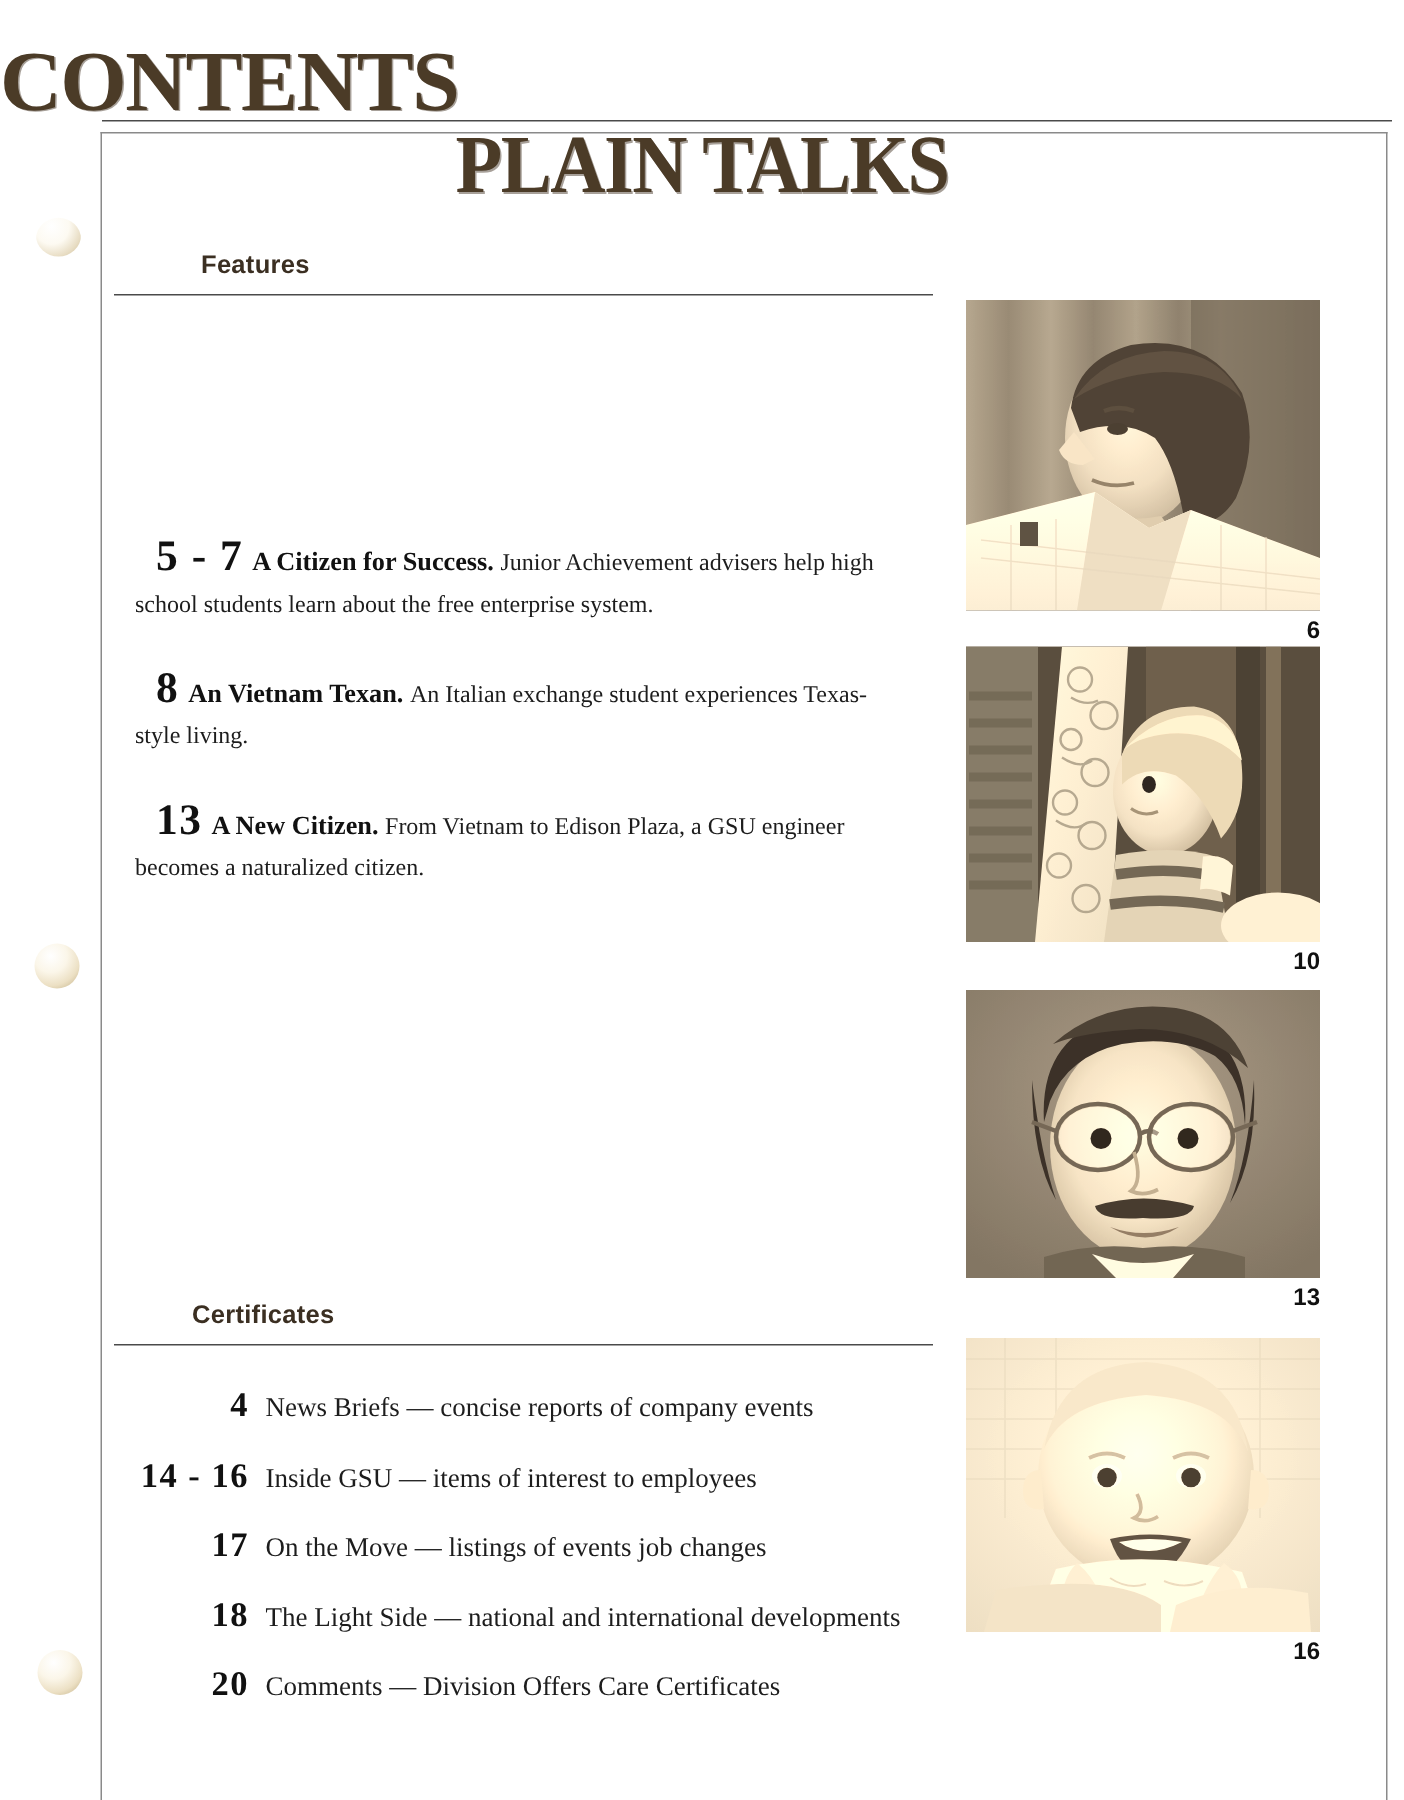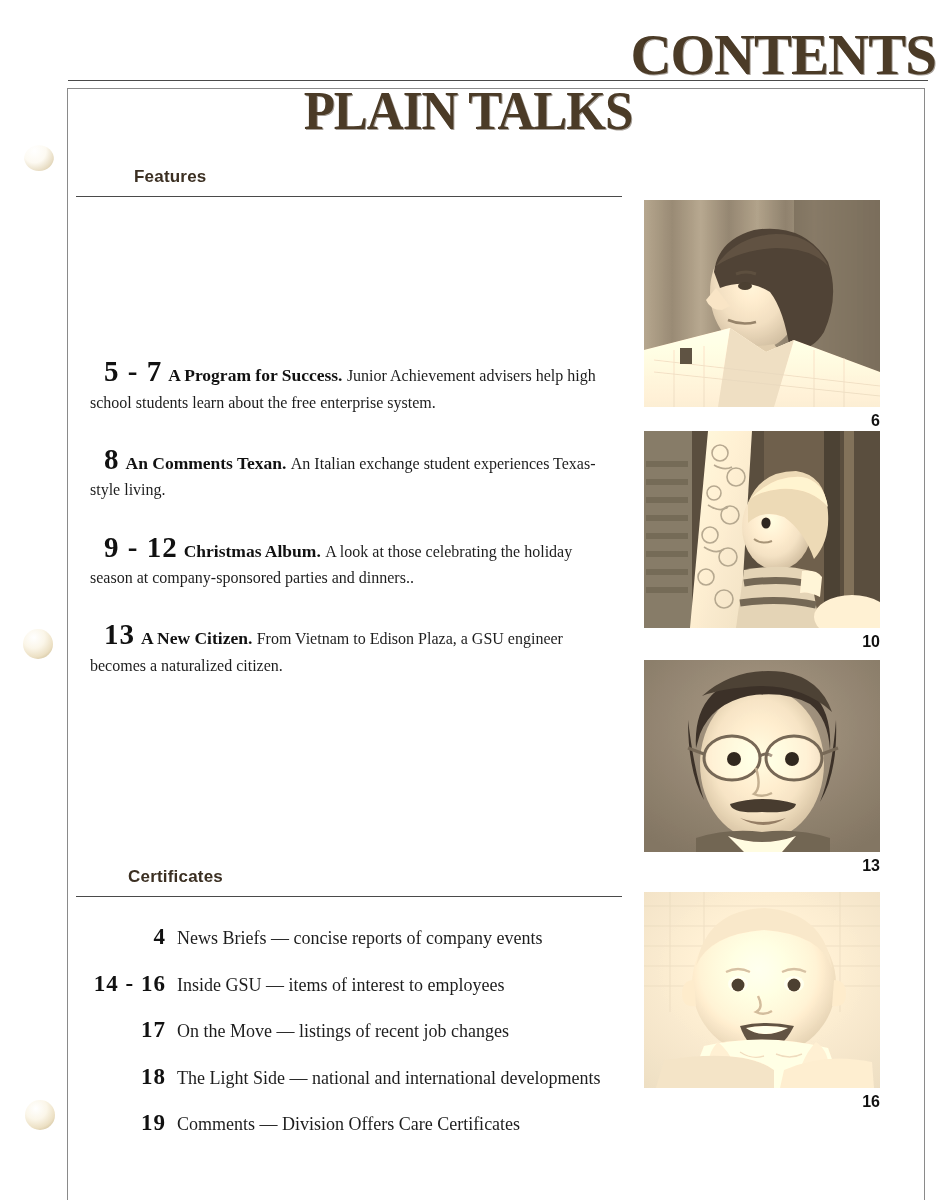--- a/index.html
+++ b/index.html
@@ -25,21 +25,21 @@
     width: 936px;
     height: 150px;
     z-index: 6;
     pointer-events: none;
   }
   .masthead-contents {
     position: absolute;
     left: 0;
     top: 26px;
     width: 936px;
-    text-align: right;
+    text-align: left;
     font-family: "Liberation Serif", serif;
     font-weight: bold;
     font-size: 57px;
     letter-spacing: -1px;
     color: #4b3b27;
     line-height: 1;
     text-shadow: 1px 1px 0 rgba(60,45,28,0.45);
   }
   .masthead-plaintalks {
     position: absolute;
@@ -254,30 +254,27 @@
 </div>
 
 <div class="content">
 
   <div class="section-head" id="features-head">Features</div>
   <div class="section-rule" id="features-rule"></div>
 
   <div class="feature-list">
 
     <div class="feature-item">
-      <span class="pages">5 - 7</span><span class="sp"></span><span class="ftitle">A Program for Success.</span> <span class="fdesc">Junior Achievement advisers help high school students learn about the free enterprise system.</span>
+      <span class="pages">5 - 7</span><span class="sp"></span><span class="ftitle">A Citizen for Success.</span> <span class="fdesc">Junior Achievement advisers help high school students learn about the free enterprise system.</span>
     </div>
 
     <div class="feature-item">
-      <span class="pages">8</span><span class="sp"></span><span class="ftitle">An Comments Texan.</span> <span class="fdesc">An Italian exchange student experiences Texas-style living.</span>
-    </div>
-
-    <div class="feature-item">
-      <span class="pages">9 - 12</span><span class="sp"></span><span class="ftitle">Christmas Album.</span> <span class="fdesc">A look at those celebrating the holiday season at company-sponsored parties and dinners..</span>
-    </div>
+      <span class="pages">8</span><span class="sp"></span><span class="ftitle">An Vietnam Texan.</span> <span class="fdesc">An Italian exchange student experiences Texas-style living.</span>
+    </div>
+
 
     <div class="feature-item">
       <span class="pages">13</span><span class="sp"></span><span class="ftitle">A New Citizen.</span> <span class="fdesc">From Vietnam to Edison Plaza, a GSU engineer becomes a naturalized citizen.</span>
     </div>
 
   </div>
 
   <div class="section-head" id="departments-head">Certificates</div>
   <div class="section-rule" id="departments-rule"></div>
 
@@ -285,29 +282,29 @@
 
     <div class="dept-item">
       <span class="dpages">4</span><span class="dtext">News Briefs — concise reports of company events</span>
     </div>
 
     <div class="dept-item">
       <span class="dpages">14 - 16</span><span class="dtext">Inside GSU — items of interest to employees</span>
     </div>
 
     <div class="dept-item">
-      <span class="dpages">17</span><span class="dtext">On the Move — listings of recent job changes</span>
+      <span class="dpages">17</span><span class="dtext">On the Move — listings of events job changes</span>
     </div>
 
     <div class="dept-item">
       <span class="dpages">18</span><span class="dtext">The Light Side — national and international developments</span>
     </div>
 
     <div class="dept-item">
-      <span class="dpages">19</span><span class="dtext">Comments — Division Offers Care Certificates</span>
+      <span class="dpages">20</span><span class="dtext">Comments — Division Offers Care Certificates</span>
     </div>
 
   </div>
 
   <div class="photo-col">
 
     <div class="photo-block" id="photo-1">
       <div class="photo">
         <svg viewBox="0 0 236 207" preserveAspectRatio="none">
           <defs>

